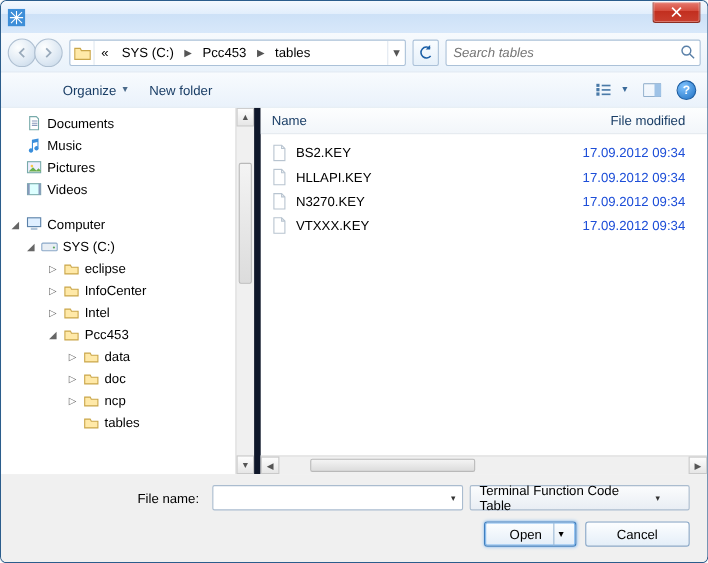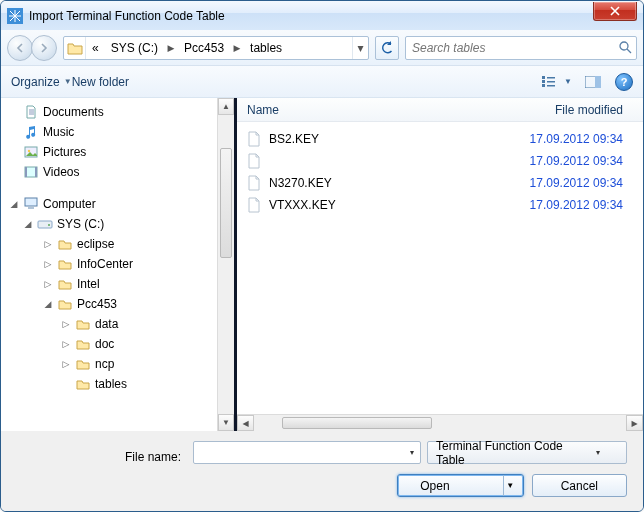--- a/index.html
+++ b/index.html
@@ -21,30 +21,30 @@
   .crumb { display:flex; align-items:center; height:100%;}
   .crumb span { padding:0 6px; }
   .crumb .sep { width:14px; display:flex;align-items:center;justify-content:center; color:#555; font-size:9px;}
   .crumbdrop { margin-left:auto; width:16px; display:flex;align-items:center;justify-content:center; color:#555; border-left:1px solid #e0e8f0; height:100%;}
   .refresh { width:24px;height:24px;border:1px solid #abc1d8;background:linear-gradient(#fafdff,#e6f0fa);border-radius:2px;display:flex;align-items:center;justify-content:center;color:#1b5fa6;}
   .searchbox { flex:1; height:24px; border:1px solid #abc1d8; background:#fff; border-radius:2px; display:flex; align-items:center; padding:0 4px; gap:4px; }
   .searchbox input { border:none; outline:none; flex:1; font-style:italic; color:#701a75; background:transparent;}
   .searchbox .sicon{color:#5a80a8;}
   
   .toolbar { height:32px; background: linear-gradient(to bottom,#f8fbfe,#eaf2fb); border-bottom:1px solid #d9e5f1; display:flex; align-items:center; padding:0 10px; gap:18px;}
-  .tb-left{display:flex;align-items:center;}
+  .tb-left{display:flex;align-items:center;gap:18px;margin-left:46px;}
   .tb-item { color:#1a3e66; display:flex; align-items:center; gap:4px;}
   .tb-item .dd{font-size:8px;color:#4a6a8a;}
   .tb-right{margin-left:auto;display:flex;align-items:center;gap:2px;}
   .tbicon{width:28px;height:22px;border:1px solid transparent;border-radius:2px;display:flex;align-items:center;justify-content:center;color:#3a6a9a;}
   .tbicon.split{width:40px;}
   .helpbtn{width:18px;height:18px;border-radius:50%;background:radial-gradient(circle at 35% 30%,#7fc3ff,#1e6fc1);color:#fff;display:flex;align-items:center;justify-content:center;font-weight:bold;font-size:11px;border:1px solid #1a5a9e; margin-left:6px;}
   
   .body { flex:1; display:flex; overflow:hidden; background:#fff;}
-  .tree { width:236px; border-right:3px solid #0f172a; position:relative; padding:4px 0; overflow:hidden;}
+  .tree { width:236px; border-right:6px solid #0f172a; position:relative; padding:4px 0; overflow:hidden;}
   .tree .scroll{position:absolute;right:0;top:0;bottom:0;width:17px;background:#f0f0f0;border-left:1px solid #dcdcdc;}
   .tree .scroll .up,.tree .scroll .dn{height:17px;background:linear-gradient(#fdfdfd,#e6e6e6);border:1px solid #c9c9c9;display:flex;align-items:center;justify-content:center;font-size:8px;color:#555;}
   .tree .scroll .dn{position:absolute;bottom:0;left:0;right:0;}
   .tree .scroll .thumb{position:absolute;left:2px;right:2px;top:50px;height:110px;background:linear-gradient(#f4f4f4,#dcdcdc);border:1px solid #b9b9b9;border-radius:2px;}
   .trow{display:flex;align-items:center;height:20px;padding-left:8px;gap:4px;white-space:nowrap;}
   .trow.l1{padding-left:22px;} .trow.l2{padding-left:42px;} .trow.l3{padding-left:60px;}
   .trow .ticon{width:16px;height:16px;display:flex;align-items:center;justify-content:center;}
   .trow .exp{width:10px;font-size:9px;color:#666;text-align:center;}
   .spacer{height:12px;}
   
@@ -57,21 +57,21 @@
   .frow{display:flex;align-items:center;height:22px;padding-left:10px;}
   .frow .ficon{width:16px;height:16px;margin-right:6px;}
   .frow .fname{flex:0 0 234px;}
   .frow .fdate{margin-left:auto;padding-right:20px;color:#1d4ed8;}
   .hscroll{height:17px;background:#f0f0f0;border-top:1px solid #dcdcdc;display:flex;}
   .hscroll .hb{width:17px;background:linear-gradient(#fdfdfd,#e6e6e6);border:1px solid #c9c9c9;display:flex;align-items:center;justify-content:center;font-size:8px;color:#555;}
   .hscroll .track{flex:1;position:relative;}
   .hscroll .thumb{position:absolute;left:28px;width:150px;top:2px;bottom:2px;background:linear-gradient(#f4f4f4,#dcdcdc);border:1px solid #b9b9b9;border-radius:2px;}
   
   .footer{background:#f0f0f0;padding:10px 16px 14px;display:flex;flex-direction:column;gap:10px;}
-  .row1{display:flex;align-items:flex-end;gap:6px;}
+  .row1{display:flex;align-items:center;gap:6px;}
   .row1 .lbl{width:170px;text-align:right;padding-right:6px;}
   .combo{height:23px;border:1px solid #aabccf;background:#fff;border-radius:2px;display:flex;align-items:center;}
   .combo.fn{flex:0 0 228px;}
   .combo input{border:none;outline:none;flex:1;padding:0 4px;background:transparent;}
   .combo .dd{width:16px;text-align:center;font-size:8px;color:#333;}
   .combo.filter{flex:1;padding:0 20px 0 8px; background:linear-gradient(#fbfcfd,#e9eef4);}
   .row2{display:flex;justify-content:flex-end;gap:8px;}
   .btn{height:23px;border:1px solid #8aa8c8;border-radius:3px;display:flex;align-items:center;justify-content:center;padding:0 28px;background:linear-gradient(#fdfeff,#e4eef8);}
   .btn.primary{border-color:#3f7fbf;box-shadow:0 0 0 1px #7db7ef inset, 0 0 3px #7db7ef;}
   .btn .split{border-left:1px solid #9cb9d6;height:100%;margin-left:10px;width:14px;display:flex;align-items:center;justify-content:center;font-size:8px;}
@@ -83,21 +83,20 @@
 
 <div class="window">
 
   <div class="titlebar">
     <span class="appicon">
       <svg viewBox="0 0 16 16">
           <rect width="16" height="16" fill="#3d8ed8"></rect>
           <path d="M2 8h12M8 2v12M3 3l10 10M13 3L3 13" stroke="#fff" stroke-width="1"></path>
         </svg>
     </span>
-    <span class="title">Import Terminal Function Code Table</span>
     <div class="closebtn">
       <svg viewBox="0 0 10 10">
           <path d="M1 1l8 8M9 1l-8 8" stroke="#fff" stroke-width="1.6"></path>
         </svg>
     </div>
   </div>
 
   <div class="navrow">
     <div class="navbtns">
       <div class="navbtn">
@@ -338,20 +337,21 @@
           <span class="fname">BS2.KEY</span>
           <span class="fdate">17.09.2012 09:34</span>
         </div>
         <div class="frow">
           <span class="ficon">
               <svg width="14" height="16" viewBox="0 0 14 16">
                 <path d="M2 1h7l3 3v11H2z" fill="#fff" stroke="#b8c4d0"></path>
                 <path d="M9 1v3h3" fill="none" stroke="#b8c4d0"></path>
               </svg>
             </span>
+          <span class="fname">HLLAPI.KEY</span>
           <span class="fdate">17.09.2012 09:34</span>
         </div>
         <div class="frow">
           <span class="ficon">
               <svg width="14" height="16" viewBox="0 0 14 16">
                 <path d="M2 1h7l3 3v11H2z" fill="#fff" stroke="#b8c4d0"></path>
                 <path d="M9 1v3h3" fill="none" stroke="#b8c4d0"></path>
               </svg>
             </span>
           <span class="fname">N3270.KEY</span>
@@ -384,21 +384,21 @@
       <div class="combo fn">
         <input value="" style="">
         <span class="dd">▾</span>
       </div>
       <div class="combo filter">
         <span style="flex:1">Terminal Function Code Table</span>
         <span class="dd">▾</span>
       </div>
     </div>
     <div class="row2">
-      <div class="btn primary" style="padding:0 6px 0 22px;gap:43px;">
+      <div class="btn primary" style="padding:0 6px 0 22px;">
         <span>Open</span>
         <span class="split">▼</span>
       </div>
       <div class="btn">
           <span>Cancel</span>
         </div>
     </div>
   </div>
 
 </div>

